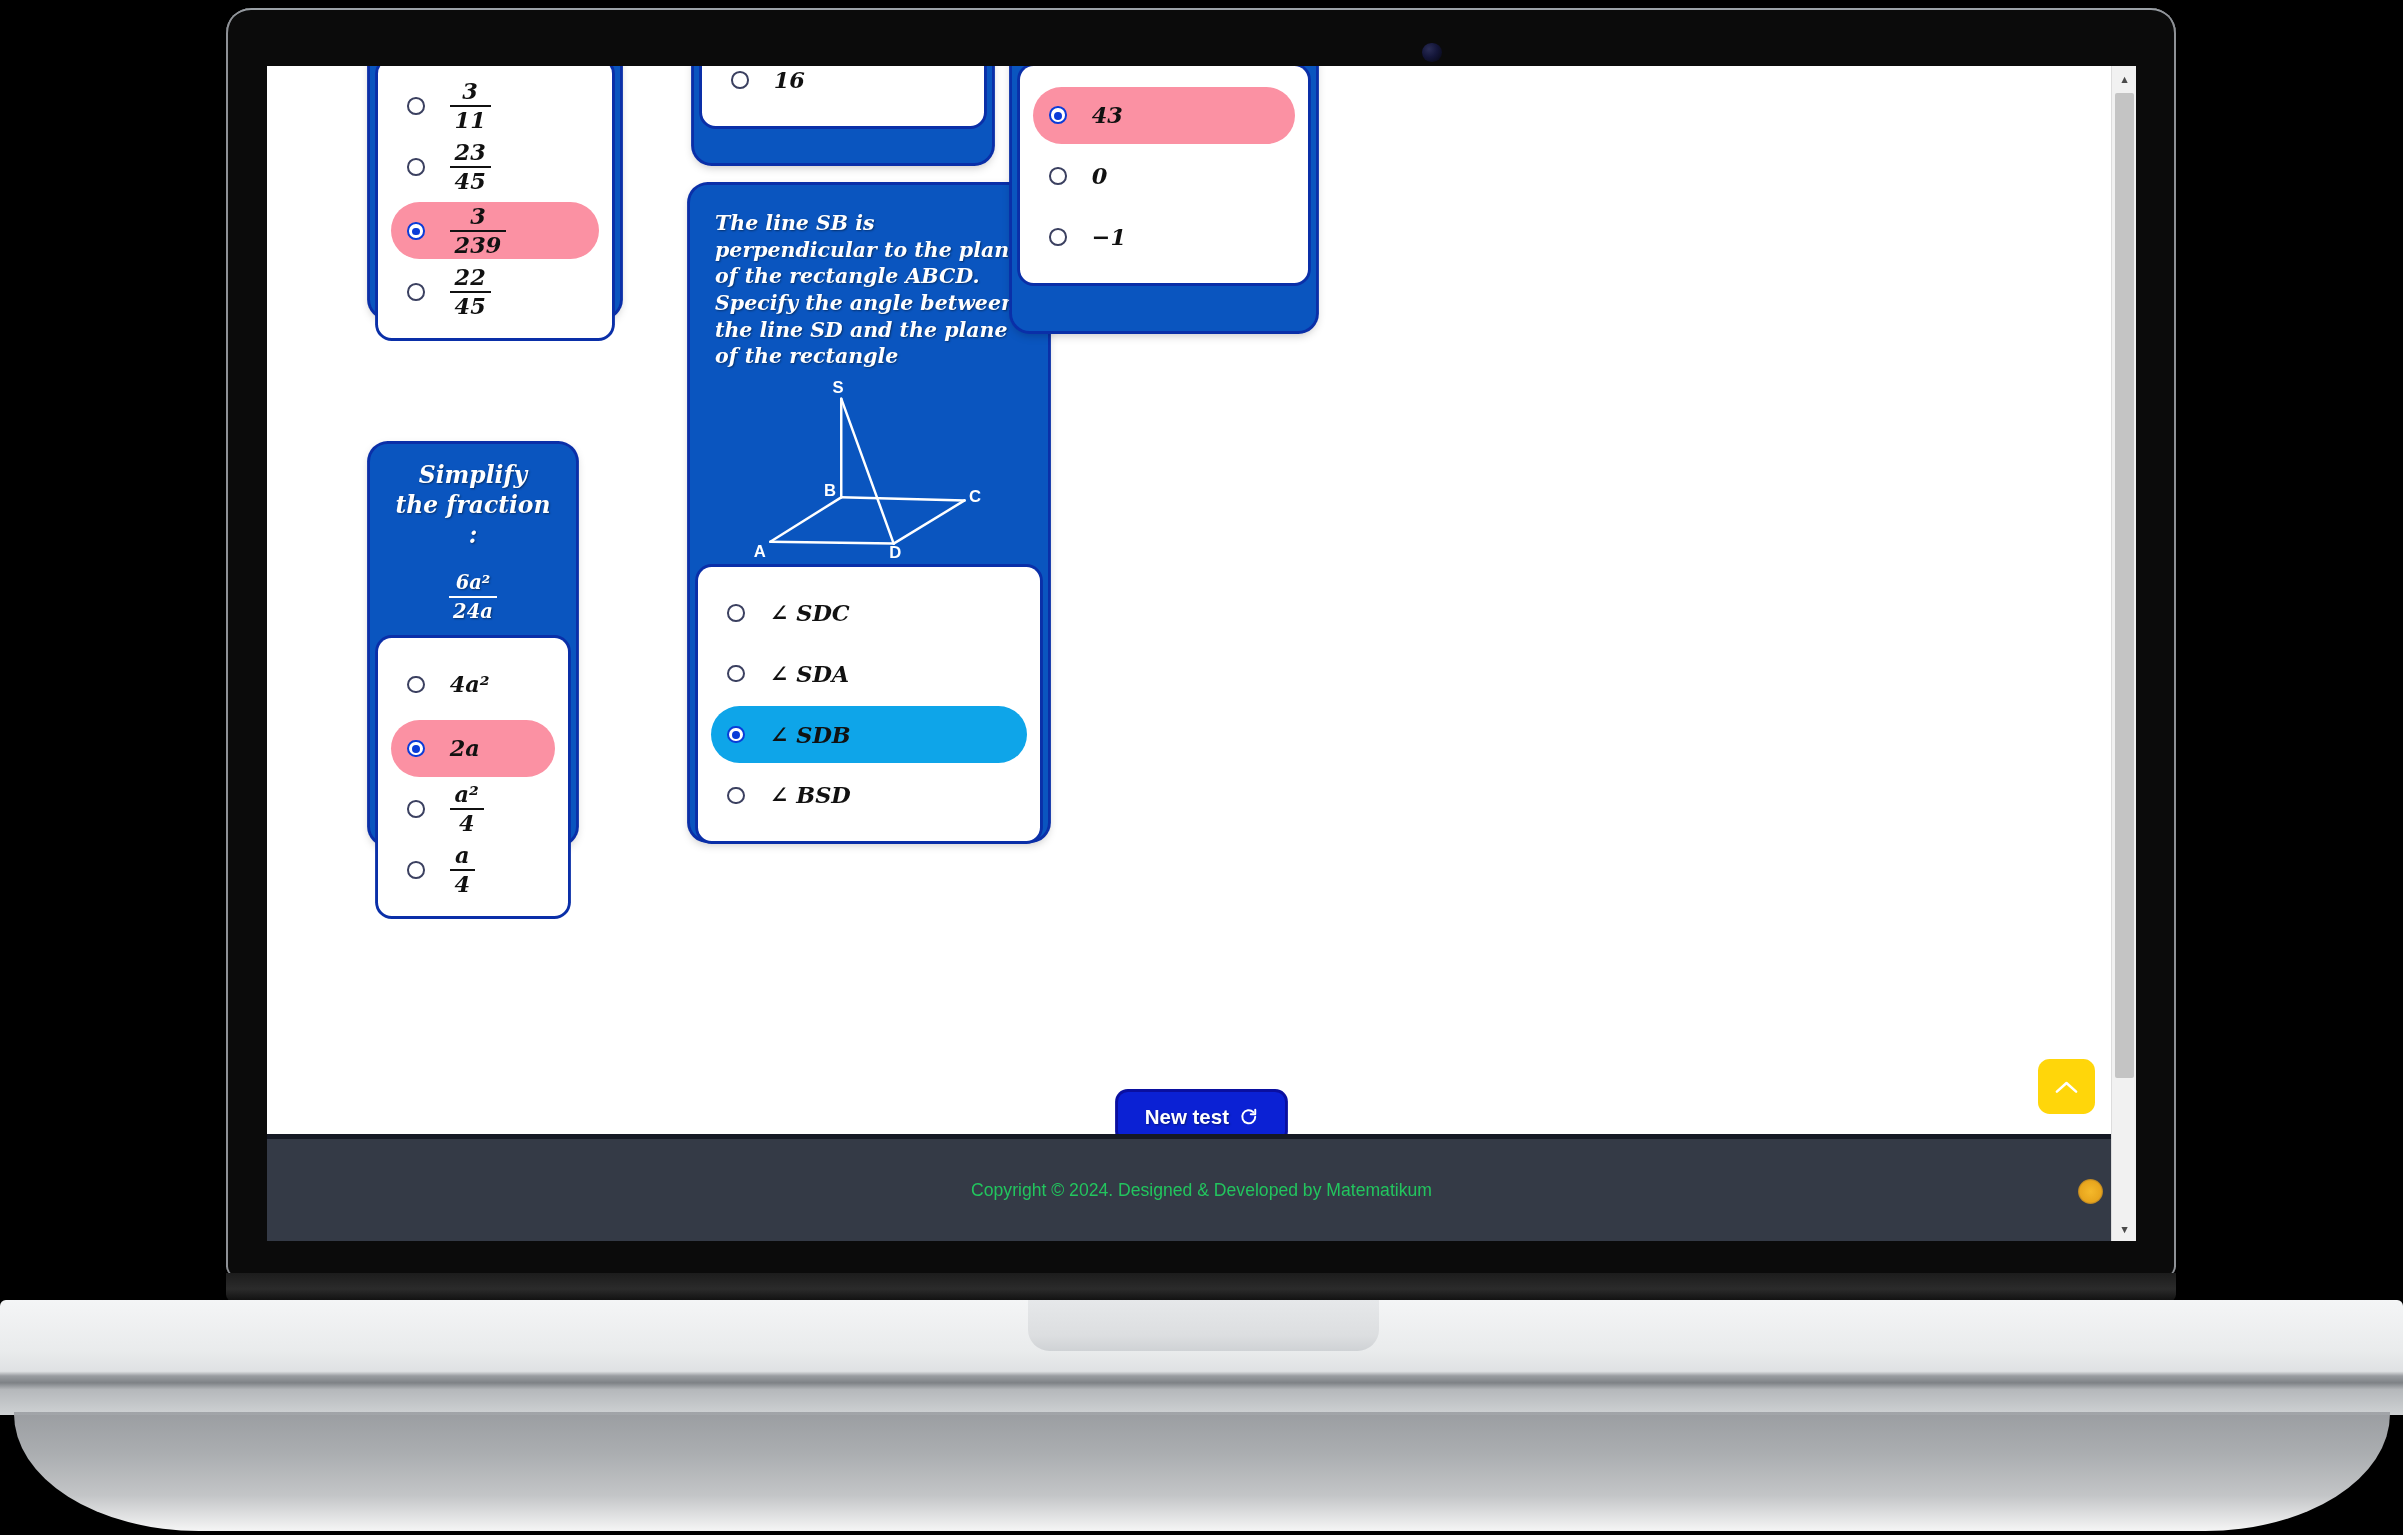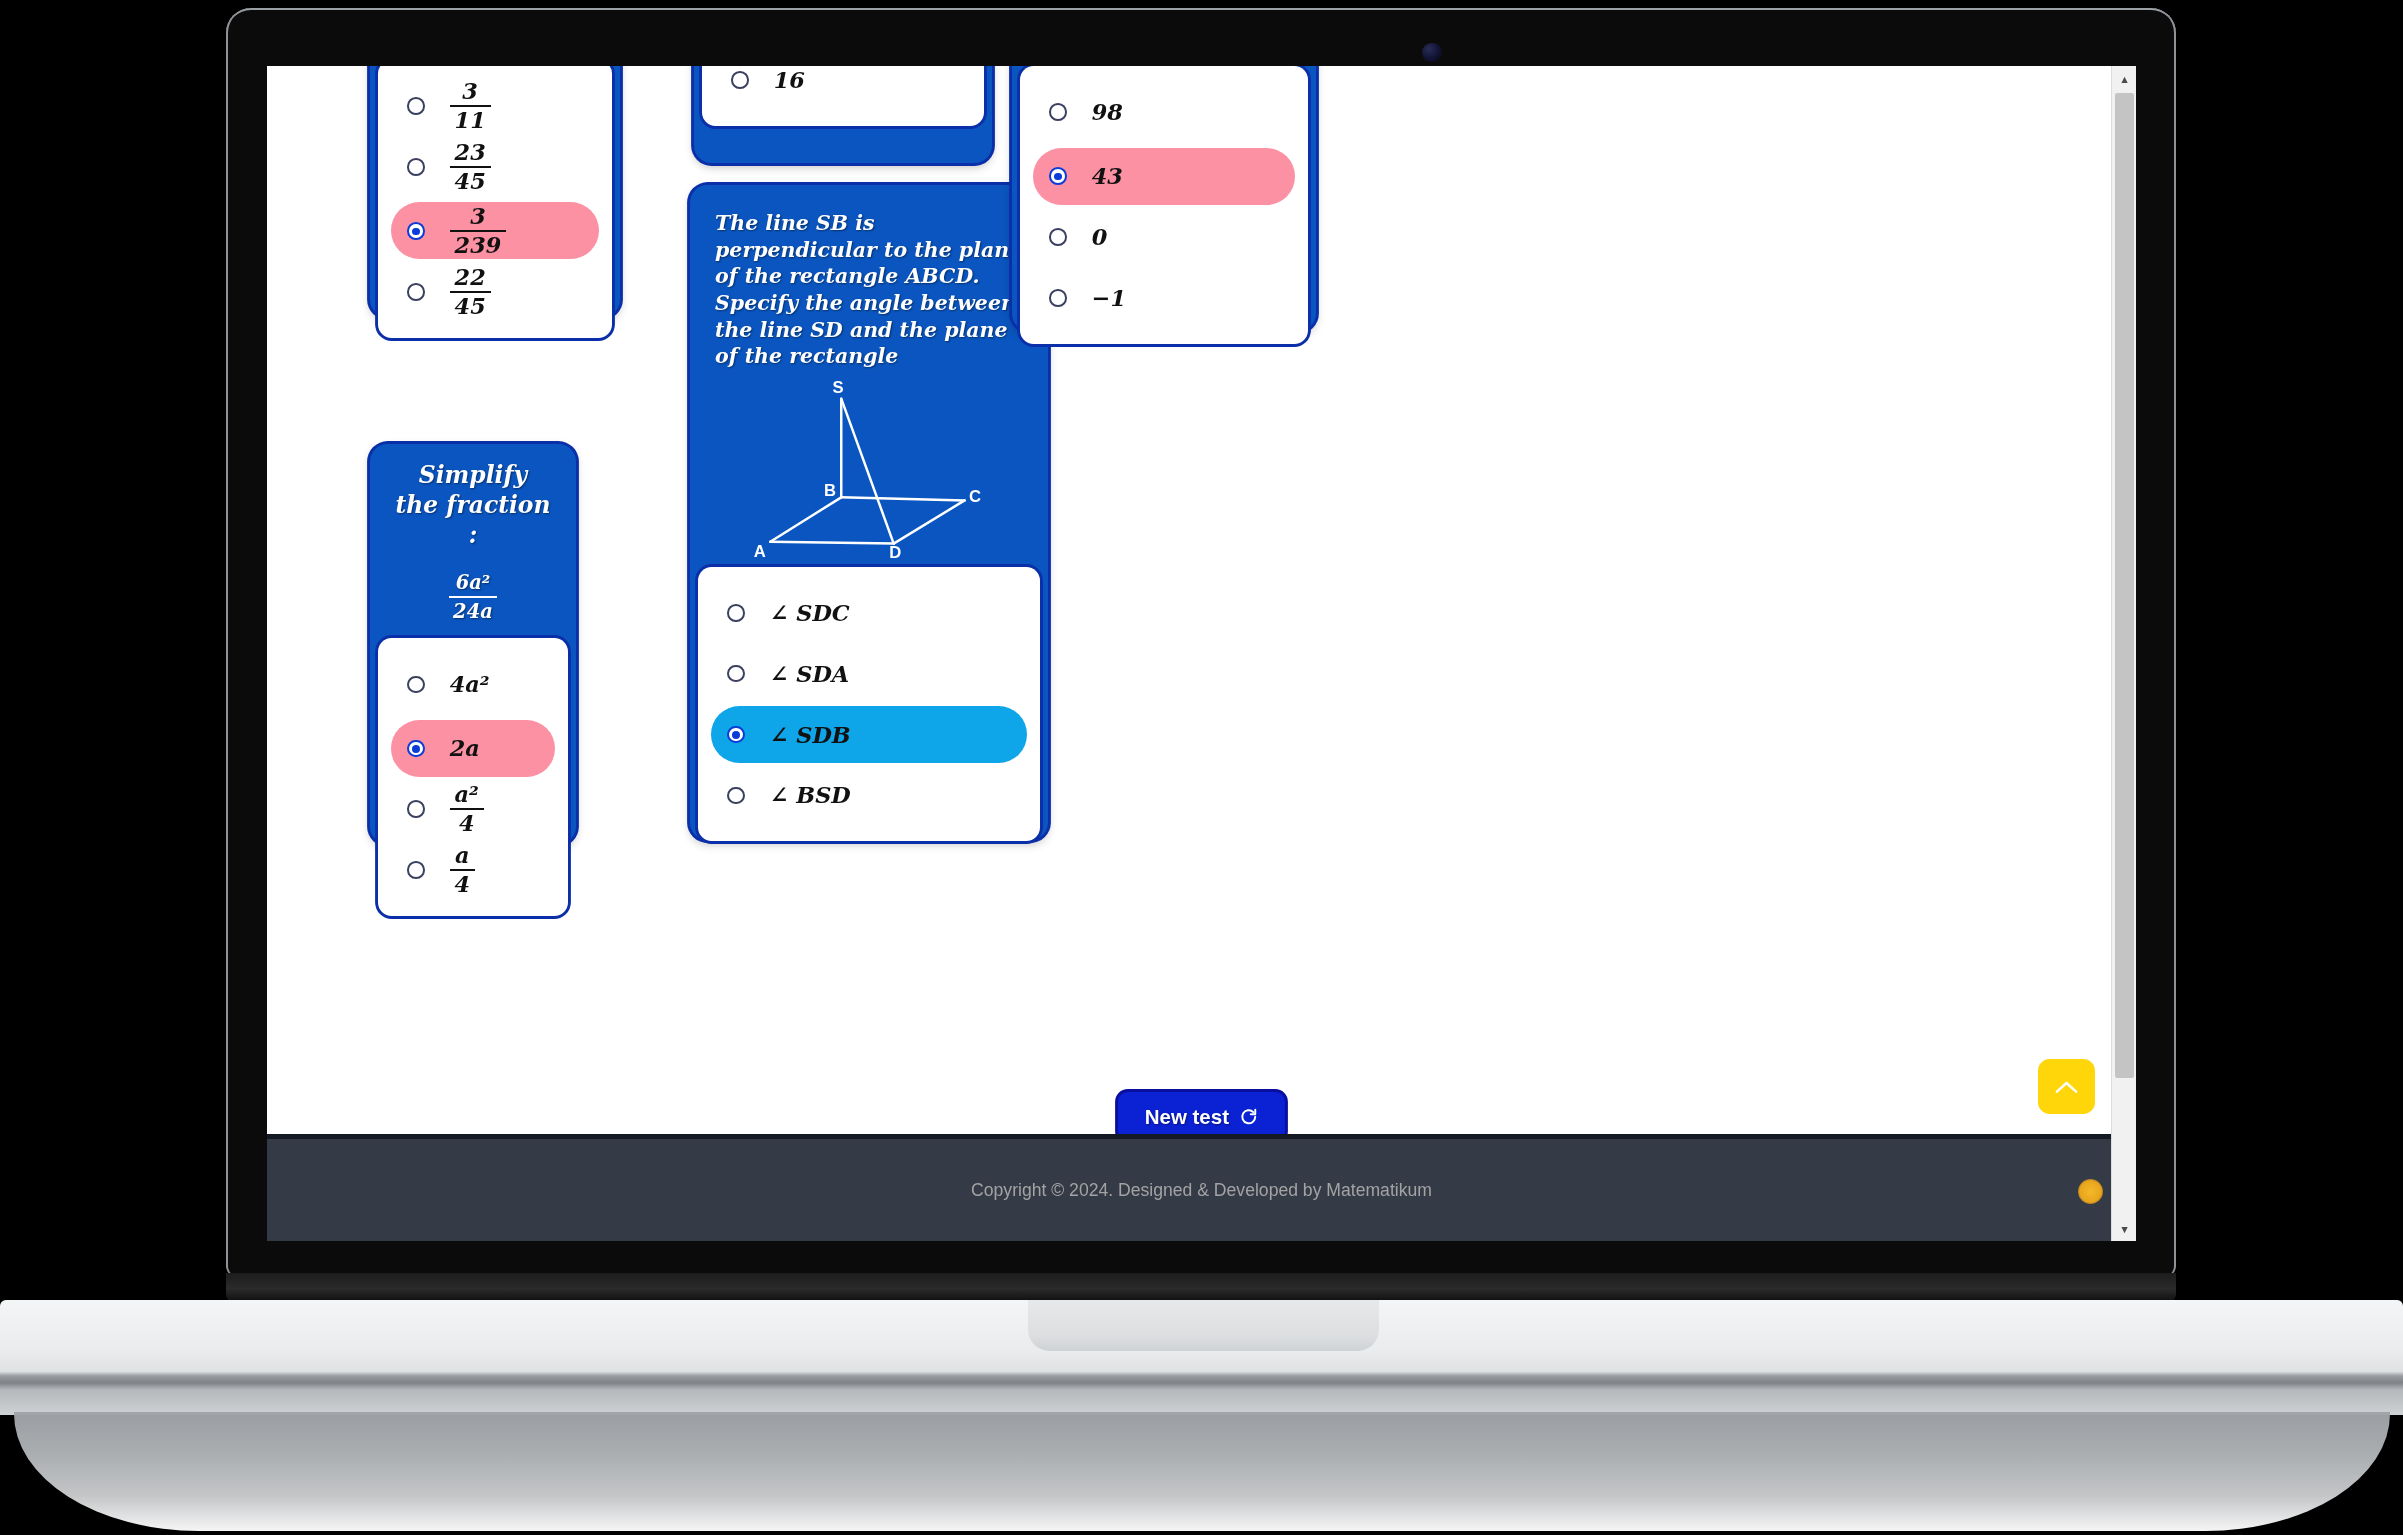--- a/index.html
+++ b/index.html
@@ -149,21 +149,21 @@
     width:57px; height:55px; border-radius:11.7px;
     background:#ffd60a; border:none; cursor:pointer;
     display:flex; align-items:center; justify-content:center;
   }
   
   .footer {
     position:absolute; left:0; bottom:0; width:1869px; height:107px;
     background:#343a46; border-top:5.9px solid #151924;
     display:flex; align-items:center; justify-content:center;
   }
-  .footer-text { color:#a3a3a3; font-size:17.6px; }
+  .footer-text { color:#22c55e; font-size:17.6px; }
   .cookie {
     position:absolute; right:33px; bottom:37px;
     width:25px; height:25px; border-radius:50%;
     background:radial-gradient(circle at 50% 50%, #f5b92a 0%, #e8a51d 60%, #12143a 100%);
     cursor:pointer;
   }
 
   
   .scrollbar {
     position:absolute; right:0; top:0; width:25px; height:1175px;
@@ -318,24 +318,20 @@
             </div>
             <div class="opt">
               <span class="radio"></span>
               <span class="opt-label">∠ BSD</span>
             </div>
           </div>
         </div>
 
         <div class="qcard" style="left:745px; top:-47px; width:304px; height:312px;">
           <div class="answers" style="margin-top:47px;">
-            <div class="opt">
-              <span class="radio"></span>
-              <span class="opt-label">98</span>
-            </div>
             <div class="opt pink">
               <span class="radio checked"></span>
               <span class="opt-label">43</span>
             </div>
             <div class="opt">
               <span class="radio"></span>
               <span class="opt-label">0</span>
             </div>
             <div class="opt">
               <span class="radio"></span>

